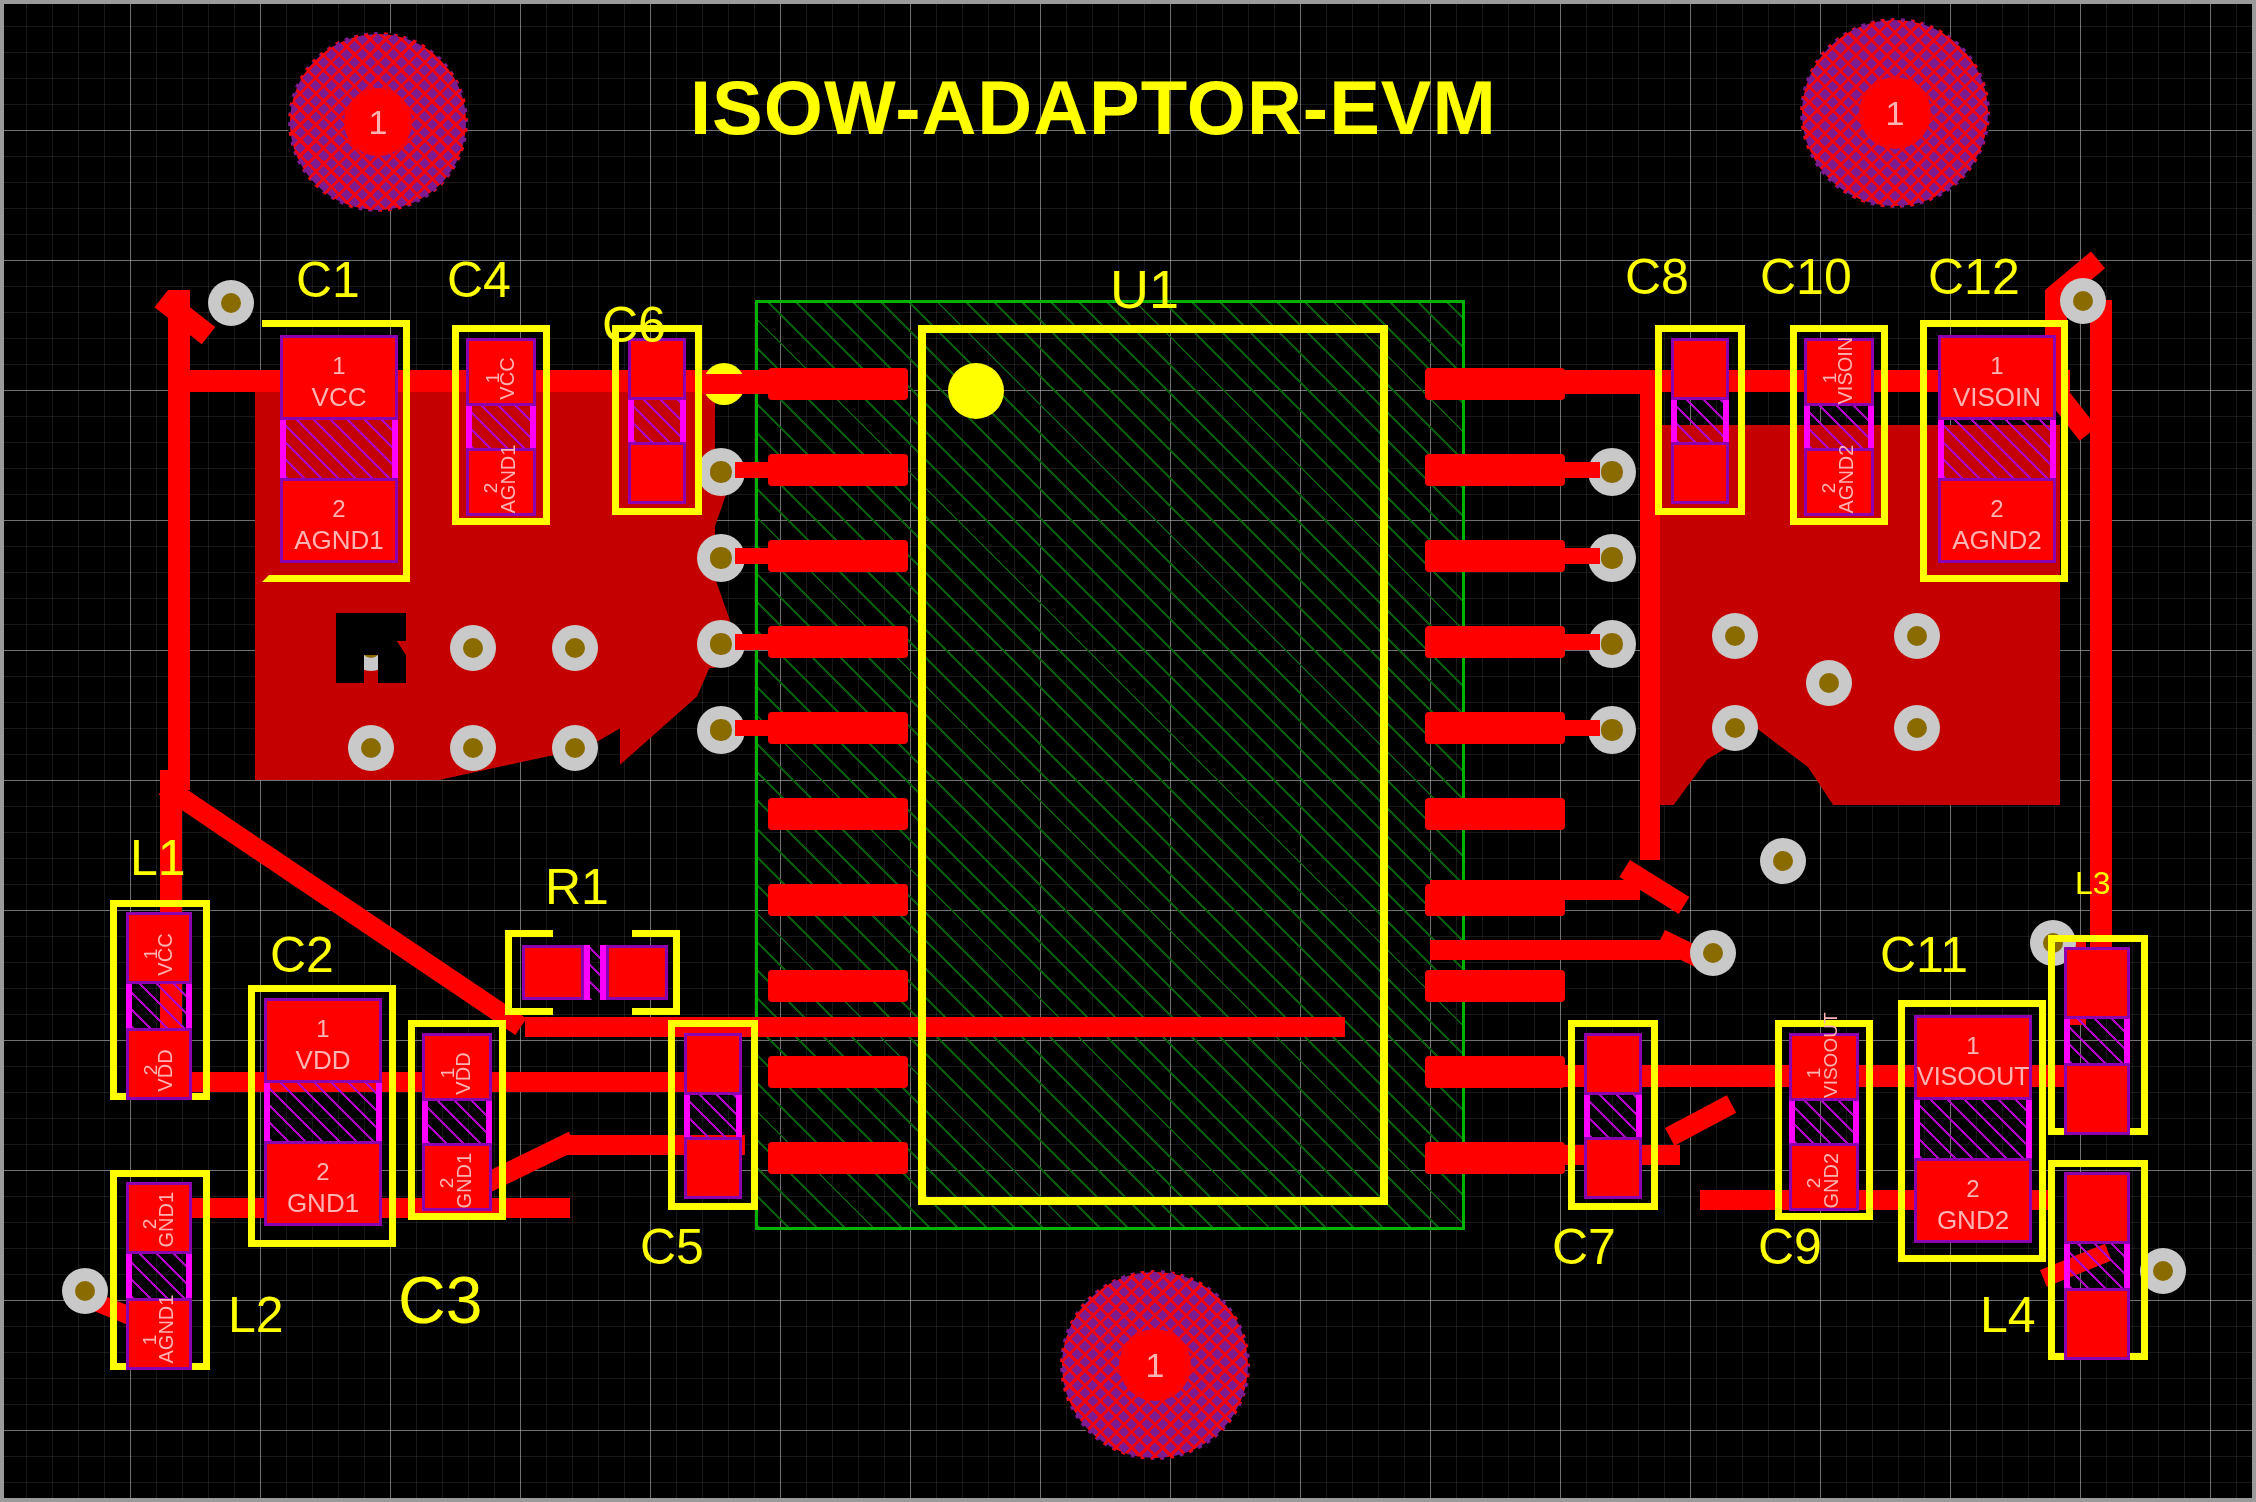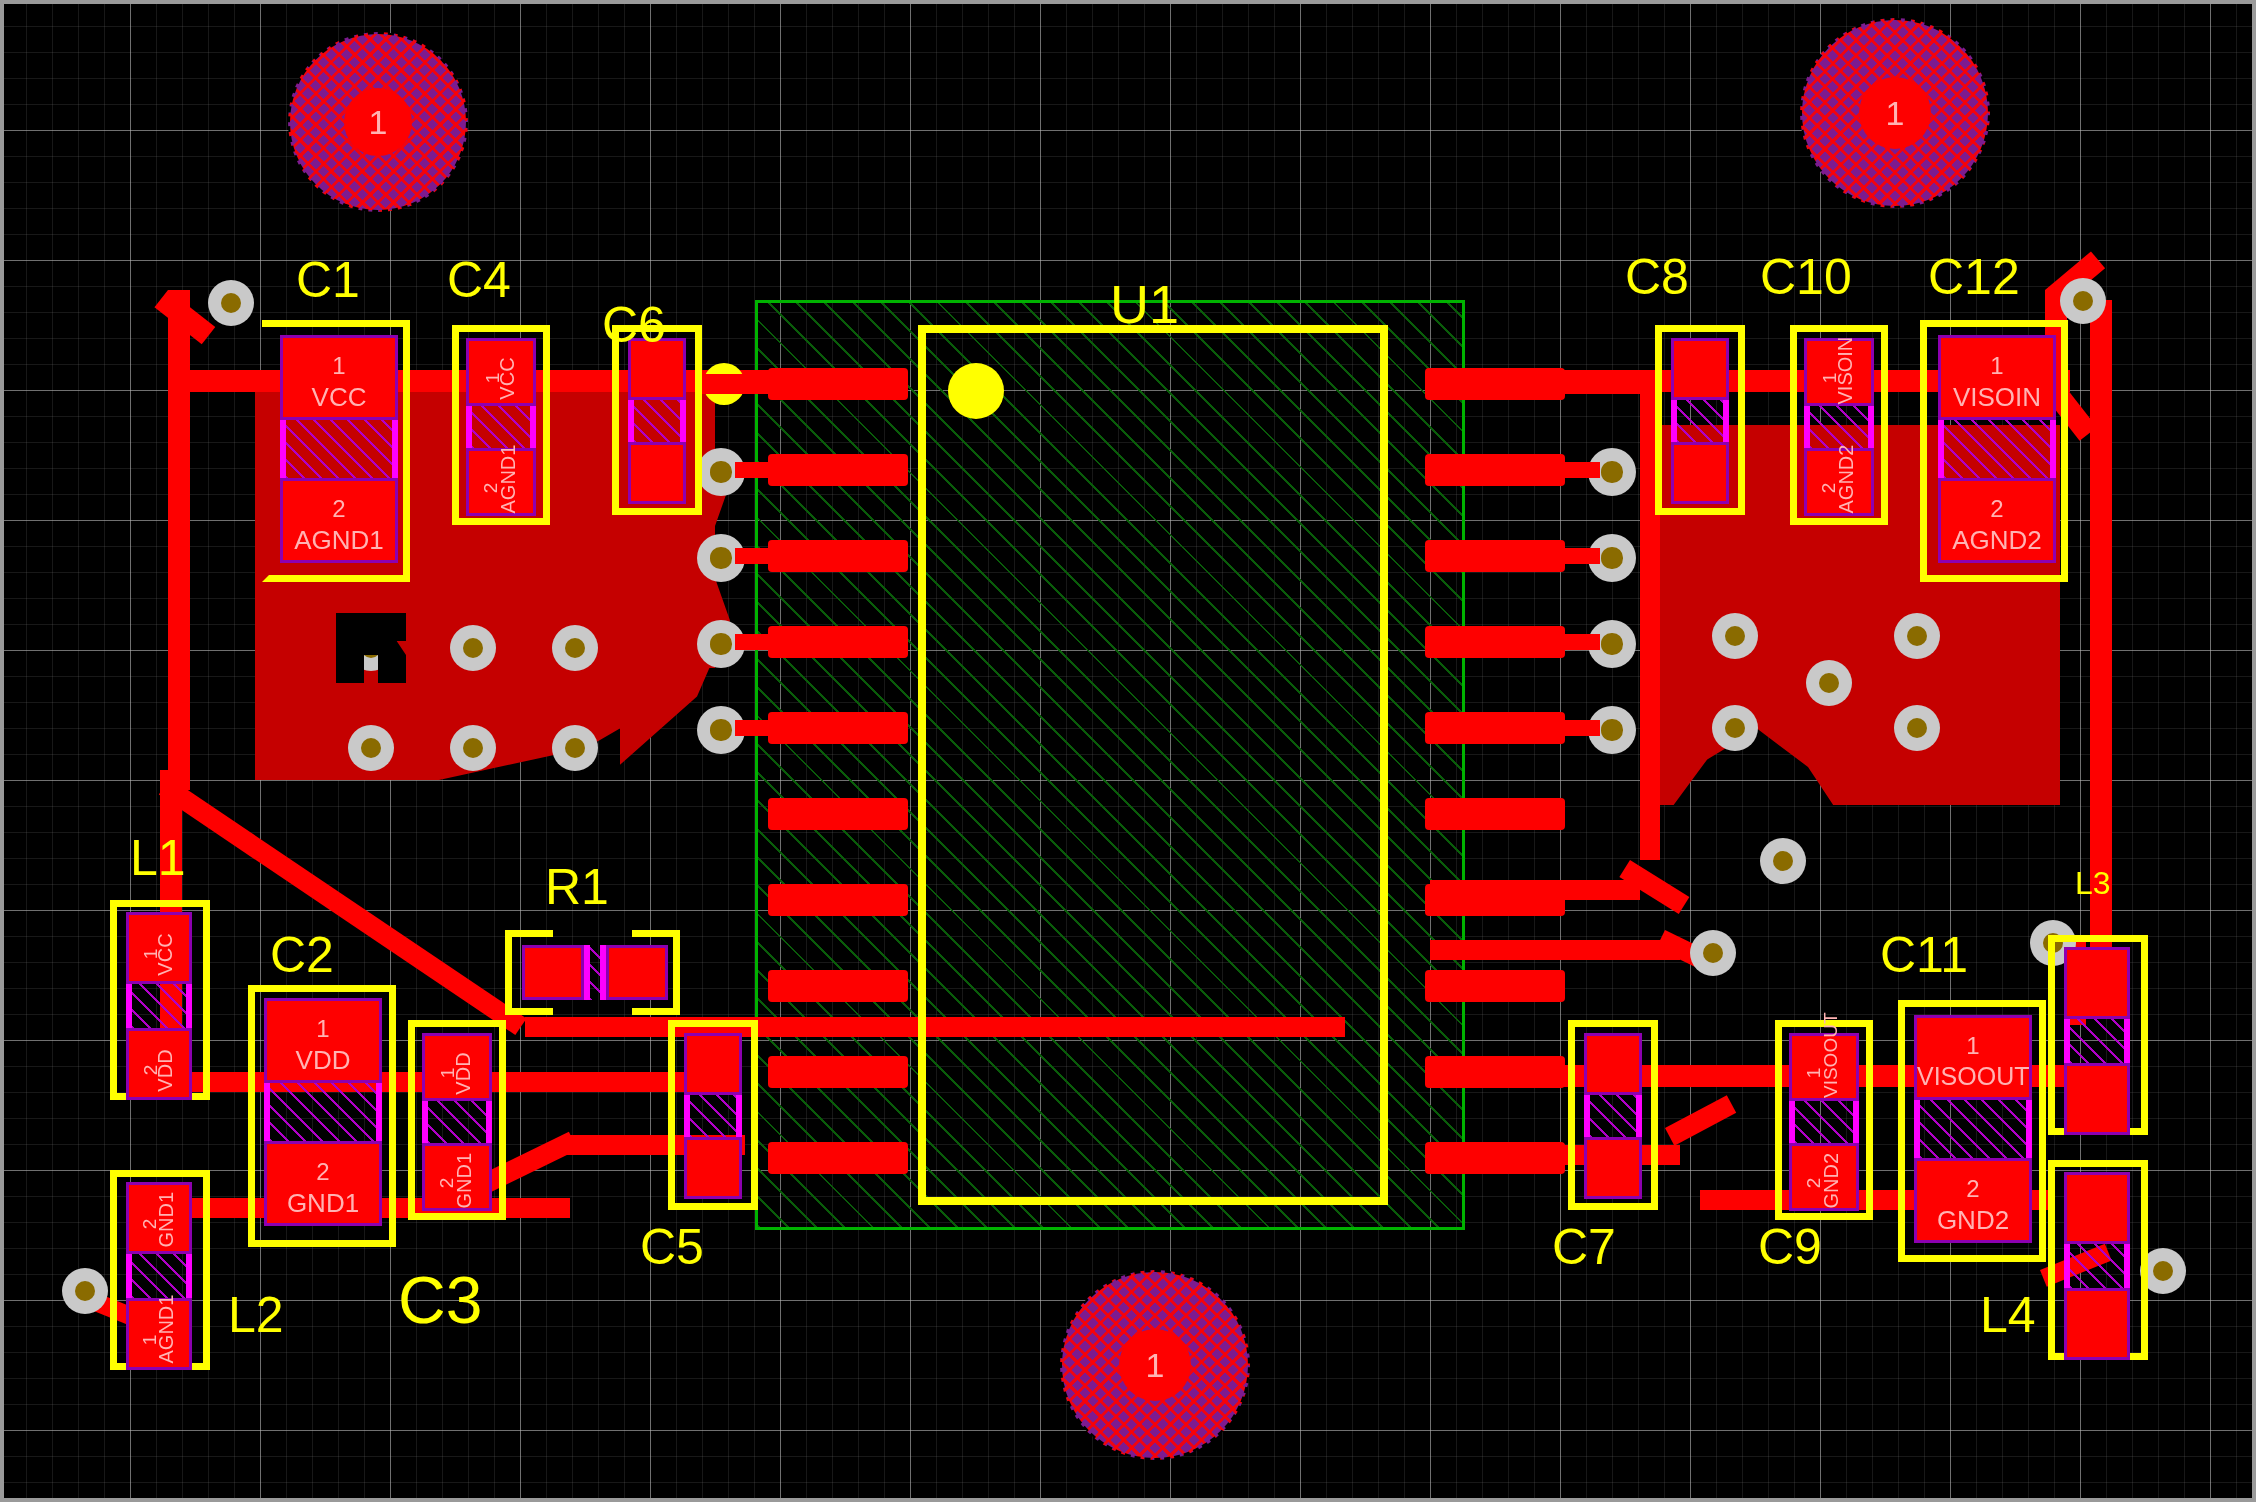--- a/index.html
+++ b/index.html
@@ -192,21 +192,21 @@
   <div class="via" style="left:208px;top:280px;width:46px;height:46px;"></div>
   <div class="via" style="left:2060px;top:278px;width:46px;height:46px;"></div>
   <div class="via" style="left:62px;top:1268px;width:46px;height:46px;"></div>
   <div class="via" style="left:2030px;top:920px;width:46px;height:46px;"></div>
   <div class="via" style="left:2140px;top:1248px;width:46px;height:46px;"></div>
   <div class="via" style="left:1760px;top:838px;width:46px;height:46px;"></div>
   <div class="via" style="left:1690px;top:930px;width:46px;height:46px;"></div>
 
   <div class="icbody" style="left:918px;top:325px;width:470px;height:880px;"></div>
   <div class="dot" style="left:948px;top:363px;width:56px;height:56px;"></div>
-  <div class="desig" style="left:1110px;top:262px;font-size:54px;margin-top:15px;">U1</div>
+  <div class="desig" style="left:1110px;top:262px;font-size:54px;">U1</div>
 
   <div class="silk" style="left:262px;top:320px;width:148px;height:262px;border-left-color:transparent;"></div>
   <div class="silk-h" style="left:262px;top:320px;width:148px;height:7px;"></div>
   <div class="pad" style="left:280px;top:335px;width:118px;height:85px;">
     <span class="pnum" style="top:14px;font-size:24px;">1</span>
     <span class="pname" style="top:44px;font-size:26px;">VCC</span>
   </div>
   <div class="body-hatch" style="left:280px;top:420px;width:118px;height:58px;"></div>
   <div class="pad" style="left:280px;top:478px;width:118px;height:85px;">
     <span class="pnum" style="top:14px;font-size:24px;">2</span>
@@ -377,15 +377,16 @@
     <div class="inner" style="width:72px;height:72px;font-size:34px;">
       <span>1</span>
     </div>
   </div>
   <div class="mhole" style="left:1060px;top:1270px;width:190px;height:190px;">
     <div class="inner" style="width:72px;height:72px;font-size:34px;">
       <span>1</span>
     </div>
   </div>
 
+  <div class="bigtext" style="left:690px;top:70px;font-size:76px;letter-spacing:1px;">ISOW-ADAPTOR-EVM</div>
 
   <div class="frame"></div>
 </div>
 
 </body></html>

